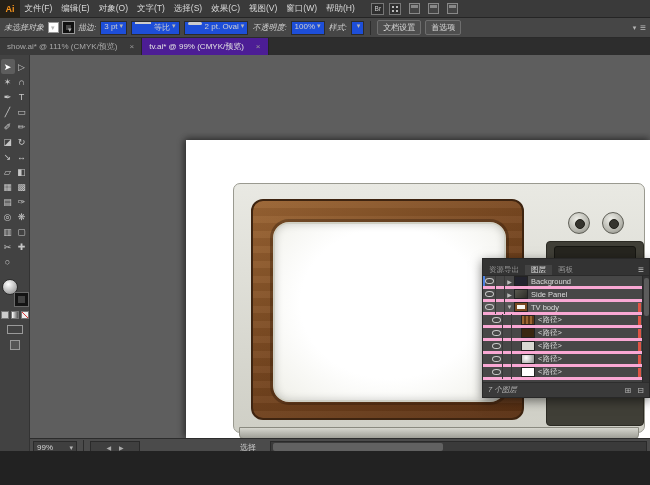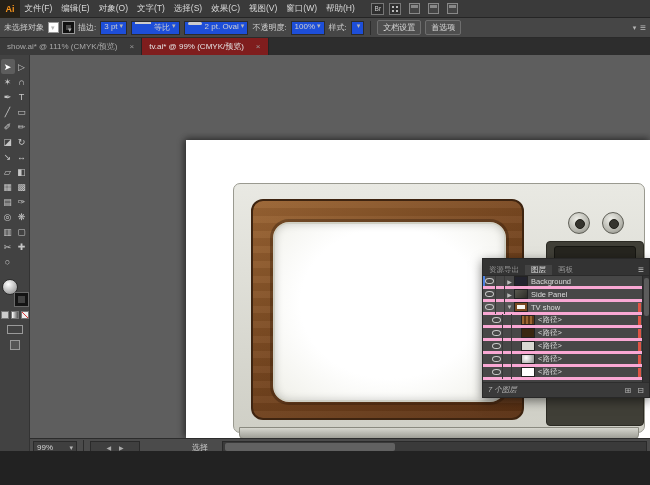--- a/index.html
+++ b/index.html
@@ -18,41 +18,41 @@
          align-items:center;justify-content:center;color:#ccc;background:#2f2f2f;padding:0 1px;}
   .dotsicon{width:12px;height:12px;border:1px solid #777;
             background:radial-gradient(circle,#bbb 1px,transparent 1.3px) 1px 1px/4px 4px #2f2f2f;}
   .layouticon{width:11px;height:11px;border:1px solid #888;background:#444;position:relative;margin-left:3px;}
   .layouticon::before{content:"";position:absolute;left:1px;top:1px;right:1px;height:3px;background:#888;}
 
   
   .controlbar{position:absolute;left:0;top:18px;width:650px;height:20px;background:#464646;
               border-bottom:1px solid #2a2a2a;display:flex;align-items:center;font-size:8px;
               gap:4px;padding:0 4px;color:#cfcfcf;}
-  .clabel{white-space:nowrap;}
+  .clabel{white-space:nowrap;font-style:italic;}
   .sw{width:11px;height:11px;flex:none;}
   .sw.fill{background:#fff;border:1px solid #999;}
   .sw.stroke{border:3px solid #111;outline:1px solid #999;background:#464646;}
   .caret::after{content:"▾";font-size:7px;color:#b5b5b5;margin-left:2px;}
   .cbox{height:14px;background:#1d4ed8;border:1px solid #2b2b2b;display:flex;align-items:flex-start;
         padding:0 3px;white-space:nowrap;}
   .linesample{display:inline-block;width:16px;height:2px;background:#ccc;margin-right:3px;}
   .brushsample{display:inline-block;width:14px;height:3px;background:#ccc;border-radius:2px;margin-right:3px;}
   .vdiv{width:1px;height:14px;background:#2c2c2c;margin:0 2px;flex:none;}
   .cbtn{height:15px;border:1px solid #6e6e6e;border-radius:2px;background:#4e4e4e;color:#ddd;
         font-size:8px;padding:0 5px;display:flex;align-items:center;white-space:nowrap;}
   .burger::before{content:"≡";color:#bbb;font-size:10px;}
   .lonecaret::before{content:"▾";font-size:7px;color:#b5b5b5;}
 
   
   .tabbar{position:absolute;left:0;top:38px;width:650px;height:17px;background:#2d2d2d;
           display:flex;align-items:flex-end;font-size:8px;}
   .tab{height:17px;display:flex;align-items:center;gap:12px;padding:0 7px;border-right:1px solid #242424;
        background:#3a3a3a;color:#a8a8a8;white-space:nowrap;}
-  .tab.active{background:#7f1d1d;color:#e4e4e4;}
+  .tab.active{background:#4c1d95;color:#e4e4e4;}
   .tabclose{font-size:8px;color:#999;}
 
   
   .toolbar{position:absolute;left:0;top:55px;width:30px;height:400px;background:#424242;
            border-right:1px solid #333;display:flex;flex-direction:column;align-items:center;padding-top:4px;}
   .tools{display:grid;grid-template-columns:14px 14px;grid-auto-rows:15px;}
   .tool{display:flex;align-items:center;justify-content:center;font-size:9px;color:#c6c6c6;}
   .tool.active{background:#5d5d5d;border-radius:2px;color:#fff;}
   .swblock{margin-top:10px;position:relative;width:26px;height:27px;}
   .fillball{position:absolute;left:0;top:0;width:16px;height:16px;border-radius:50%;
@@ -123,21 +123,21 @@
 
   
   .statusbar{position:absolute;left:30px;top:438px;width:620px;height:17px;background:#4b4b4b;
              border-top:1px solid #2c2c2c;display:flex;align-items:center;font-size:8px;padding:0 3px;gap:4px;}
   .zoombox{width:44px;height:12px;background:#3f3f3f;border:1px solid #2a2a2a;display:flex;
            align-items:center;justify-content:space-between;padding:0 3px;}
   .navbox{width:50px;height:12px;background:#3f3f3f;border:1px solid #2a2a2a;display:flex;
           align-items:center;justify-content:center;gap:8px;color:#aaa;}
   .arrprev::before{content:"◀";font-size:6px;}
   .arrnext::before{content:"▶";font-size:6px;}
-  .statustext{margin-left:48px;color:#cfcfcf;white-space:nowrap;text-align:center;}
+  .statustext{margin-left:96px;color:#cfcfcf;white-space:nowrap;text-align:center;}
   .hscroll{flex:1;height:12px;background:#3a3a3a;border:1px solid #2a2a2a;position:relative;margin-left:10px;}
   .hthumb{position:absolute;left:2px;top:1px;width:170px;height:8px;background:#616161;border-radius:2px;}
 
   
   .taskbar{position:absolute;left:0;top:455px;width:650px;height:30px;
            background:linear-gradient(180deg,#7aa6d4 0,#3a6ea8 2px,#1c4474 45%,#122f54 55%,#0e2440 100%);
            border-top:1px solid #0a1c33;display:flex;align-items:center;gap:6px;padding:0 6px;}
   .orb{width:26px;height:26px;border-radius:50%;flex:none;
        background:radial-gradient(circle at 50% 32%,#b8e0f7,#4f9ad8 38%,#1c5490 68%,#0d3158);
        border:1px solid #081f38;display:flex;align-items:center;justify-content:center;
@@ -318,21 +318,21 @@
         <span class="lthumb" style="background:linear-gradient(135deg,#5a5950,#2d2c26)"></span>
         <span class="lname">Side Panel</span>
         <span class="ltick"></span>
       </div>
       <div class="lrow" style="background:#555555">
         <span class="lbar"></span>
         <span class="leye"></span>
         <span class="llock"></span>
         <span class="larrow">▼</span>
         <span class="lthumb" style="background:#f7f7f2;box-shadow:inset 0 0 0 2px #7a4a22"></span>
-        <span class="lname">TV show</span>
+        <span class="lname">TV body</span>
         <span class="ltick" style="background:#e05545"></span>
       </div>
       <div class="lrow" style="padding-left:7px">
         <span class="lbar"></span>
         <span class="leye"></span>
         <span class="llock"></span>
         <span class="larrow"></span>
         <span class="lthumb" style="background:repeating-linear-gradient(90deg,#9a6433 0 2px,#5f3818 2px 4px)"></span>
         <span class="lname">&lt;路径&gt;</span>
         <span class="ltick" style="background:#e05545"></span>

